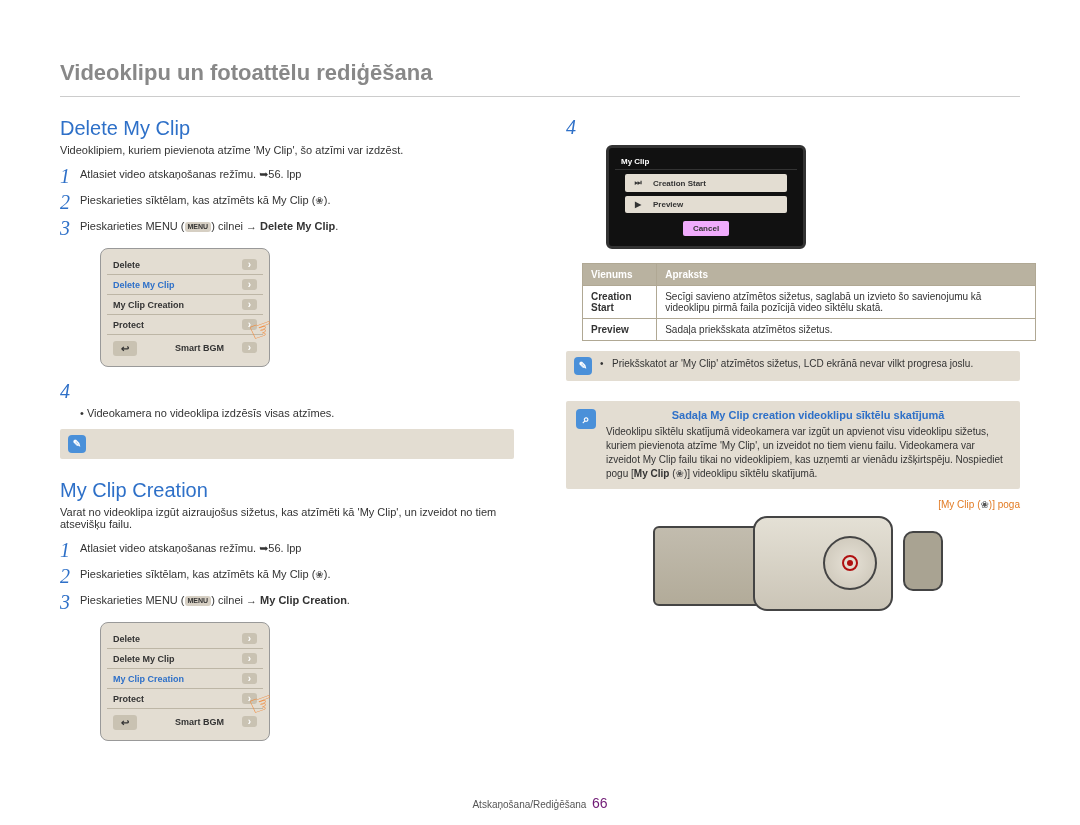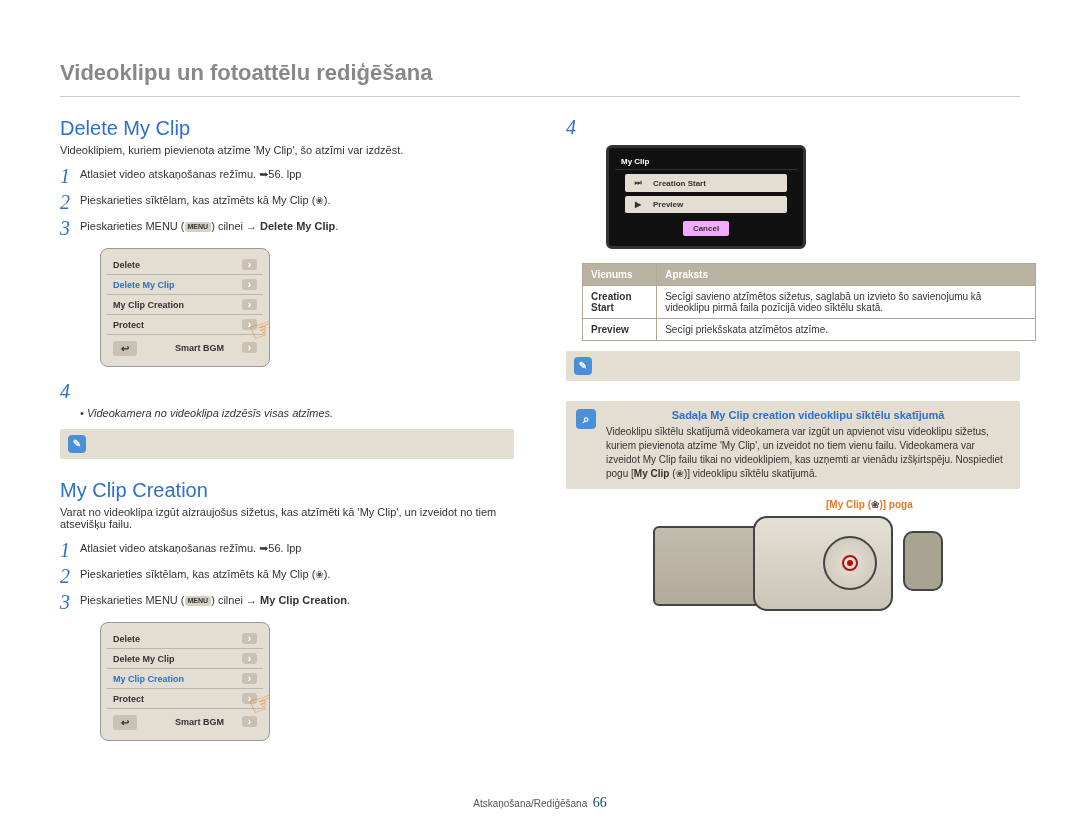--- a/index.html
+++ b/index.html
@@ -69,21 +69,20 @@
     vertical-align: middle;
   }
   .flower-icon::after {
     content: "❀";
     font-size: 10px;
     color: #555;
   }
   .sub-indent {
     padding-left: 30px;
     text-indent: -10px;
-    font-style: italic;
   }
   .ui-screenshot {
     position: relative;
     width: 170px;
     margin: 10px 0 14px 40px;
     background: #e3ddd2;
     border: 1px solid #999;
     border-radius: 8px;
     padding: 4px;
   }
@@ -243,22 +242,22 @@
   .callout .co-title {
     color: #2e70c8;
     font-weight: bold;
     font-size: 11px;
     margin-bottom: 4px;
     text-align: center;
   }
   .callout .co-body { font-size: 10px; line-height: 1.4; }
   .orange-label {
     color: #e27b24;
-    font-weight: bold;
-    text-align: left;
+    font-weight: normal;
+    text-align: right;
     font-size: 10px;
     margin-top: 8px;
     padding-left: 260px;
   }
   .camcorder-area {
     position: relative;
     width: 100%;
     text-align: center;
     margin-top: 6px;
   }
@@ -320,22 +319,21 @@
   .footer {
     position: absolute;
     left: 0; right: 0;
     bottom: 14px;
     text-align: center;
     font-size: 10px;
     color: #555;
   }
   .footer .pg {
     font-size: 14px;
-    color: #0c4a6e;
-    font-family: Liberation Serif, serif;
+    color: #701a75;
   }
 </style>
 </head>
 <body>
 
 <div class="page-title">Videoklipu un fotoattēlu rediģēšana</div>
 <div class="divider"></div>
 
 <div class="columns">
 
@@ -465,28 +463,29 @@
           <th>Apraksts</th>
         </tr>
       </thead>
       <tbody>
         <tr>
           <th>Creation Start</th>
           <td>Secīgi savieno atzīmētos sižetus, saglabā un izvieto šo savienojumu kā videoklipu pirmā faila pozīcijā video sīktēlu skatā.</td>
         </tr>
         <tr>
           <th>Preview</th>
-          <td>Secīgi priekšskata atzīmētos atzīme.</td>
+          <td>Sadaļa priekšskata atzīmētos sižetus.</td>
         </tr>
       </tbody>
     </table>
 
     <div class="info-box">
       <div class="info-icon">✎</div>
       <ul class="bullet-list">
+        <li>Priekšskatot ar 'My Clip' atzīmētos sižetus, LCD ekrānā nevar vilkt progresa joslu.</li>
       </ul>
     </div>
 
     <div class="callout">
       <div class="co-icon">⌕</div>
       <div>
         <div class="co-title">Sadaļa My Clip creation videoklipu sīktēlu skatījumā</div>
         <div class="co-body">
           <span>Videoklipu sīktēlu skatījumā videokamera var izgūt un apvienot visu videoklipu sižetus, kuriem pievienota atzīme 'My Clip', un izveidot no tiem vienu failu. Videokamera var izveidot My Clip failu tikai no videoklipiem, kas uzņemti ar vienādu izšķirtspēju. Nospiediet pogu [</span><b>My Clip</b><span> (</span><span class="flower-icon"></span><span>)] videoklipu sīktēlu skatījumā.</span>
         </div>

